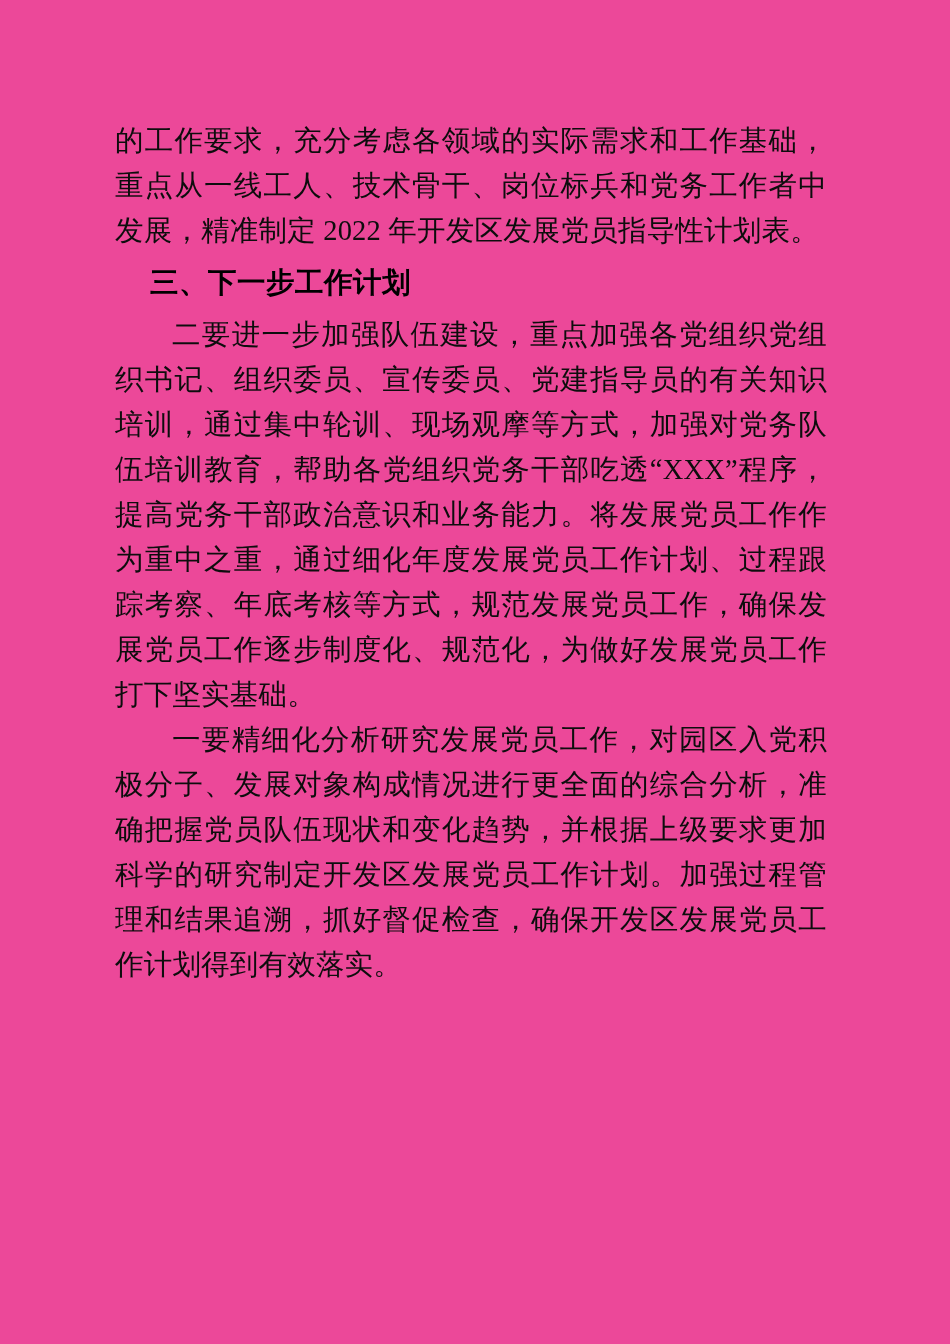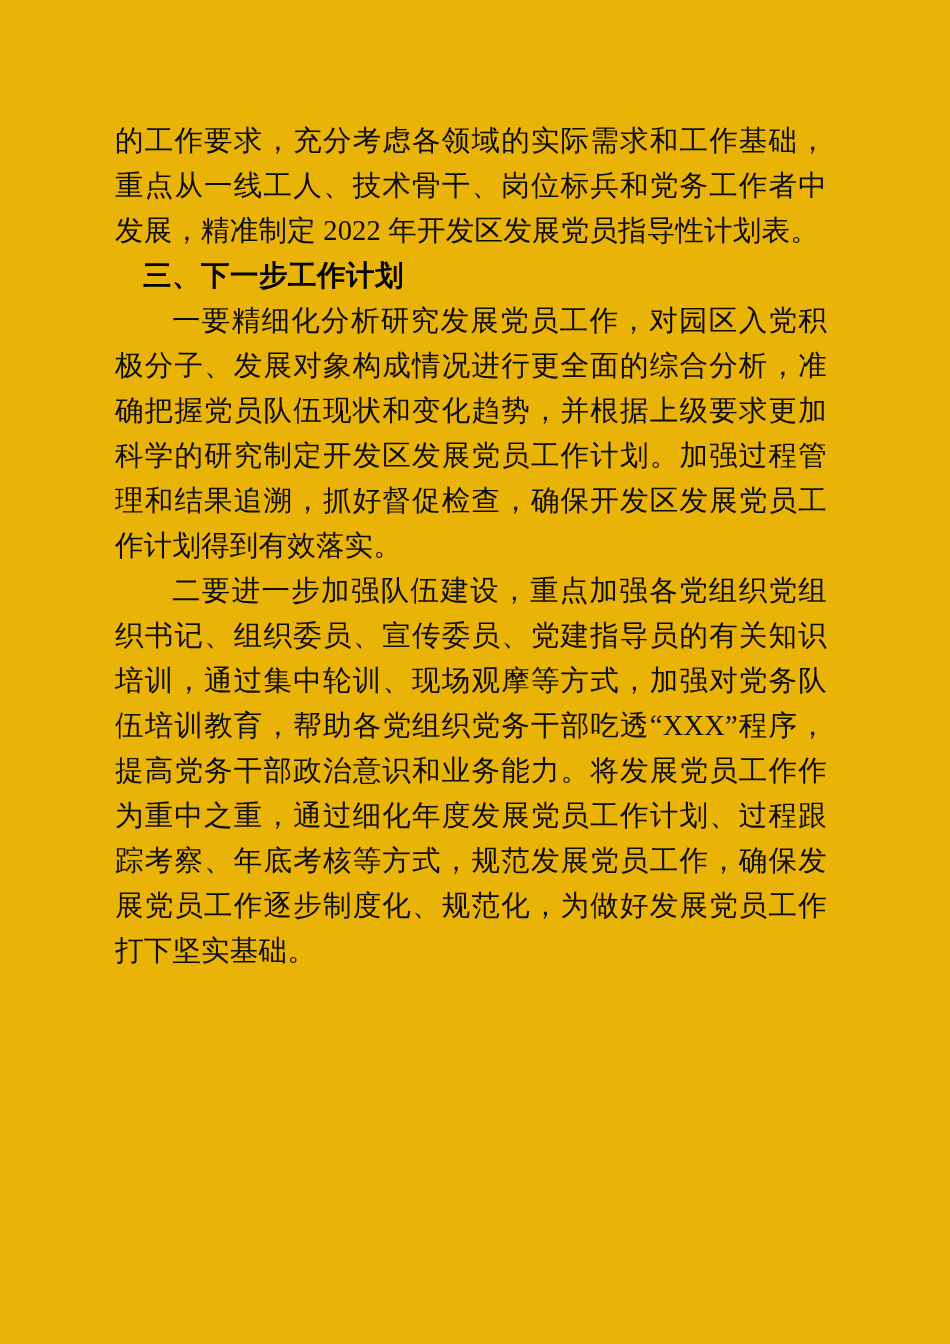--- a/index.html
+++ b/index.html
@@ -6,21 +6,21 @@
   html, body {
     margin: 0;
     padding: 0;
     background: #ffffff;
   }
 
   .page {
     position: relative;
     width: 950px;
     height: 1344px;
-    background: #eab308;
+    background: #ec4899;
     margin: 0 auto;
     overflow: hidden;
     box-sizing: border-box;
   }
 
   .doc-body {
     position: absolute;
     left: 115px;
     top: 118px;
     width: 712px;
@@ -45,35 +45,35 @@
     text-indent: 0;
   }
 
   
   .heading {
     font-family: "Liberation Sans", "DejaVu Sans", sans-serif;
     font-size: 28.5px;
     line-height: 45px;
     font-weight: bold;
     color: #000000;
-    margin: 0;
+    margin: 7px;
     text-indent: 28px;
     letter-spacing: 0.5px;
     text-align: left;
   }
 </style>
 </head>
 <body>
 
 <div class="page">
   <div class="doc-body">
 
     <p class="para no-indent">的工作要求，充分考虑各领域的实际需求和工作基础，重点从一线工人、技术骨干、岗位标兵和党务工作者中发展，精准制定 2022 年开发区发展党员指导性计划表。</p>
 
 
     <h2 class="heading">三、下一步工作计划</h2>
 
+    <p class="para">二要进一步加强队伍建设，重点加强各党组织党组织书记、组织委员、宣传委员、党建指导员的有关知识培训，通过集中轮训、现场观摩等方式，加强对党务队伍培训教育，帮助各党组织党务干部吃透“XXX”程序，提高党务干部政治意识和业务能力。将发展党员工作作为重中之重，通过细化年度发展党员工作计划、过程跟踪考察、年底考核等方式，规范发展党员工作，确保发展党员工作逐步制度化、规范化，为做好发展党员工作打下坚实基础。</p>
+
     <p class="para">一要精细化分析研究发展党员工作，对园区入党积极分子、发展对象构成情况进行更全面的综合分析，准确把握党员队伍现状和变化趋势，并根据上级要求更加科学的研究制定开发区发展党员工作计划。加强过程管理和结果追溯，抓好督促检查，确保开发区发展党员工作计划得到有效落实。</p>
-
-    <p class="para">二要进一步加强队伍建设，重点加强各党组织党组织书记、组织委员、宣传委员、党建指导员的有关知识培训，通过集中轮训、现场观摩等方式，加强对党务队伍培训教育，帮助各党组织党务干部吃透“XXX”程序，提高党务干部政治意识和业务能力。将发展党员工作作为重中之重，通过细化年度发展党员工作计划、过程跟踪考察、年底考核等方式，规范发展党员工作，确保发展党员工作逐步制度化、规范化，为做好发展党员工作打下坚实基础。</p>
 
   </div>
 </div>
 
 </body></html>

